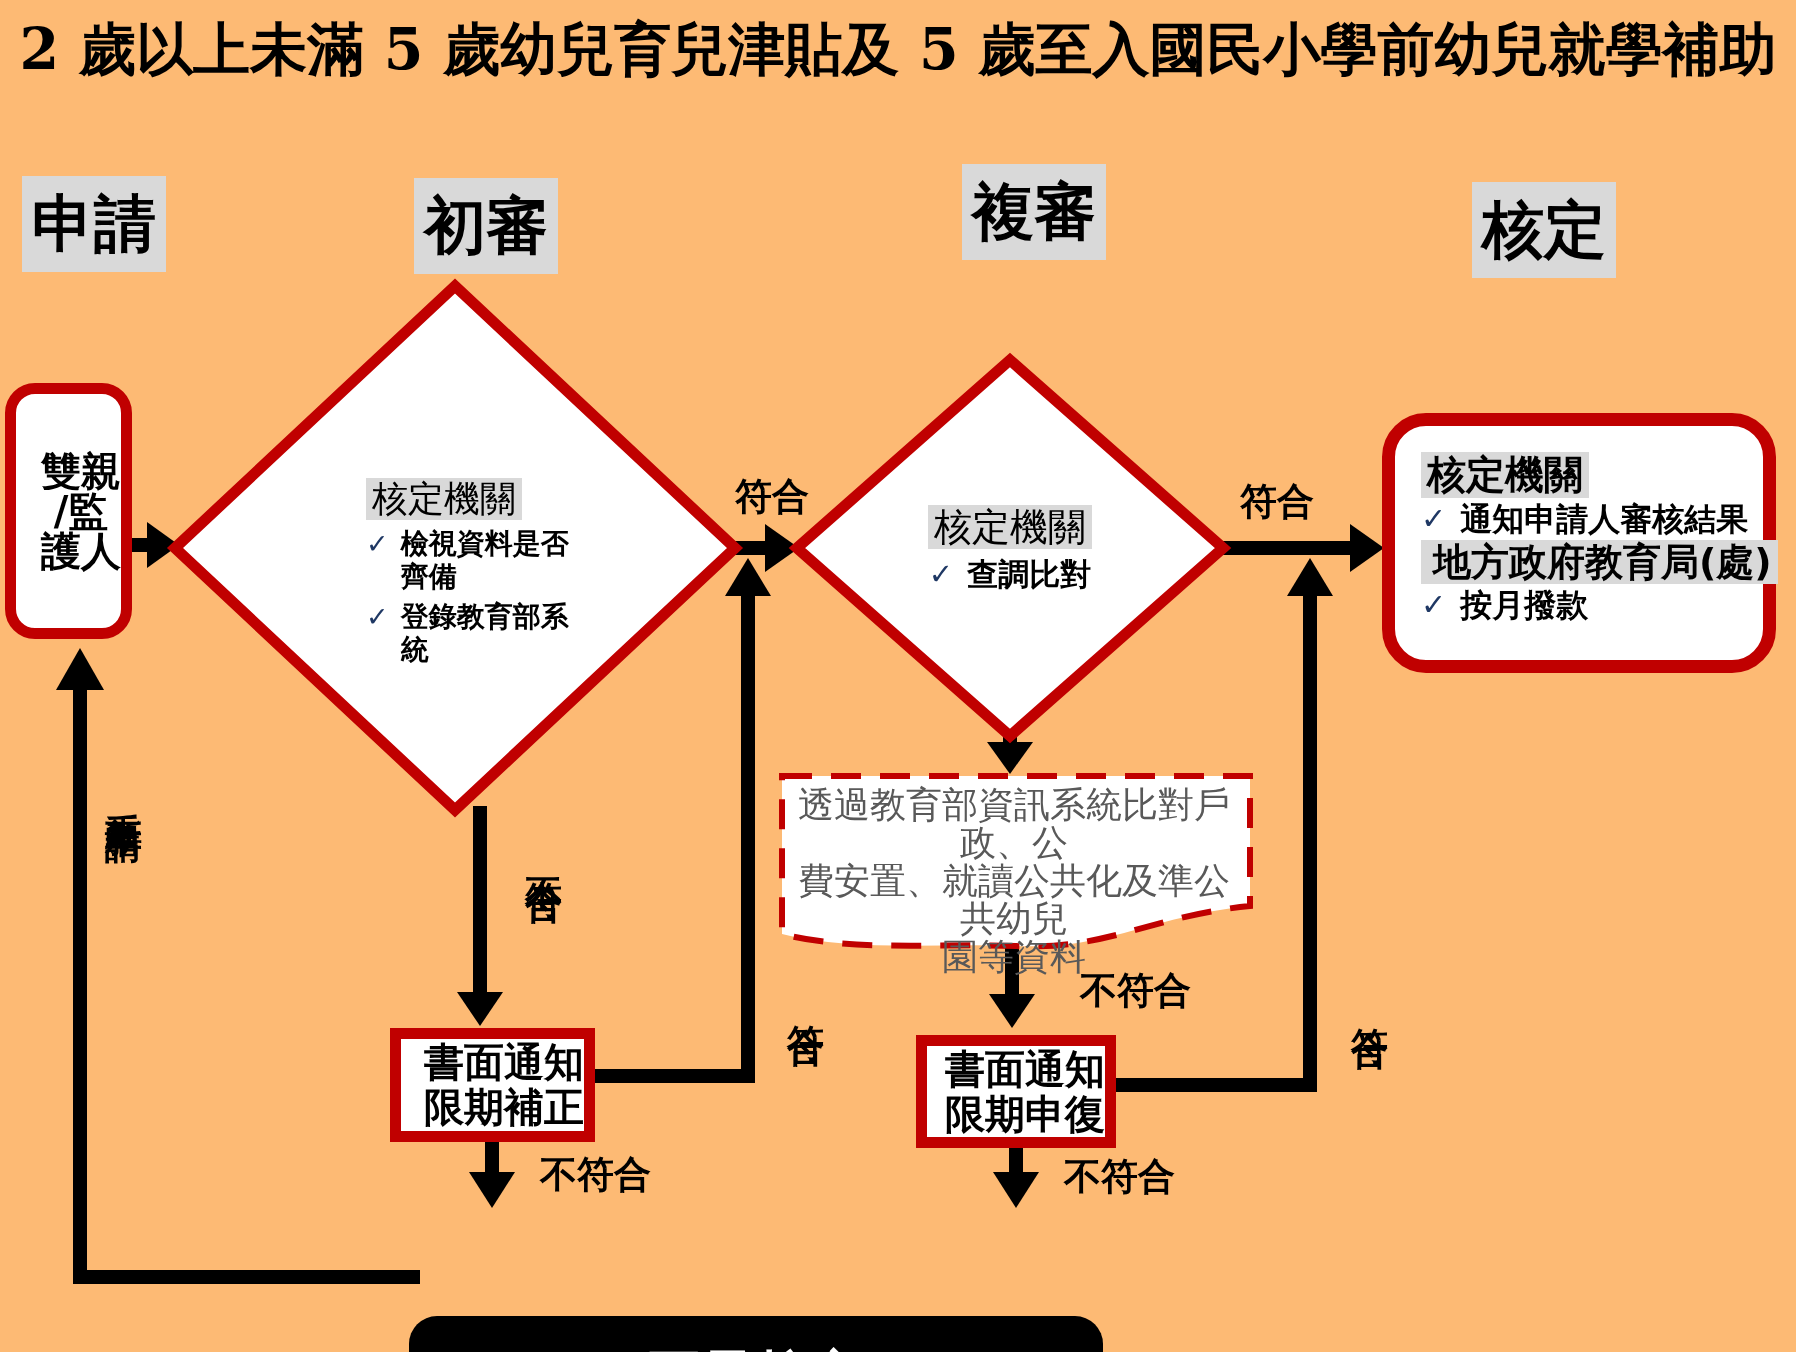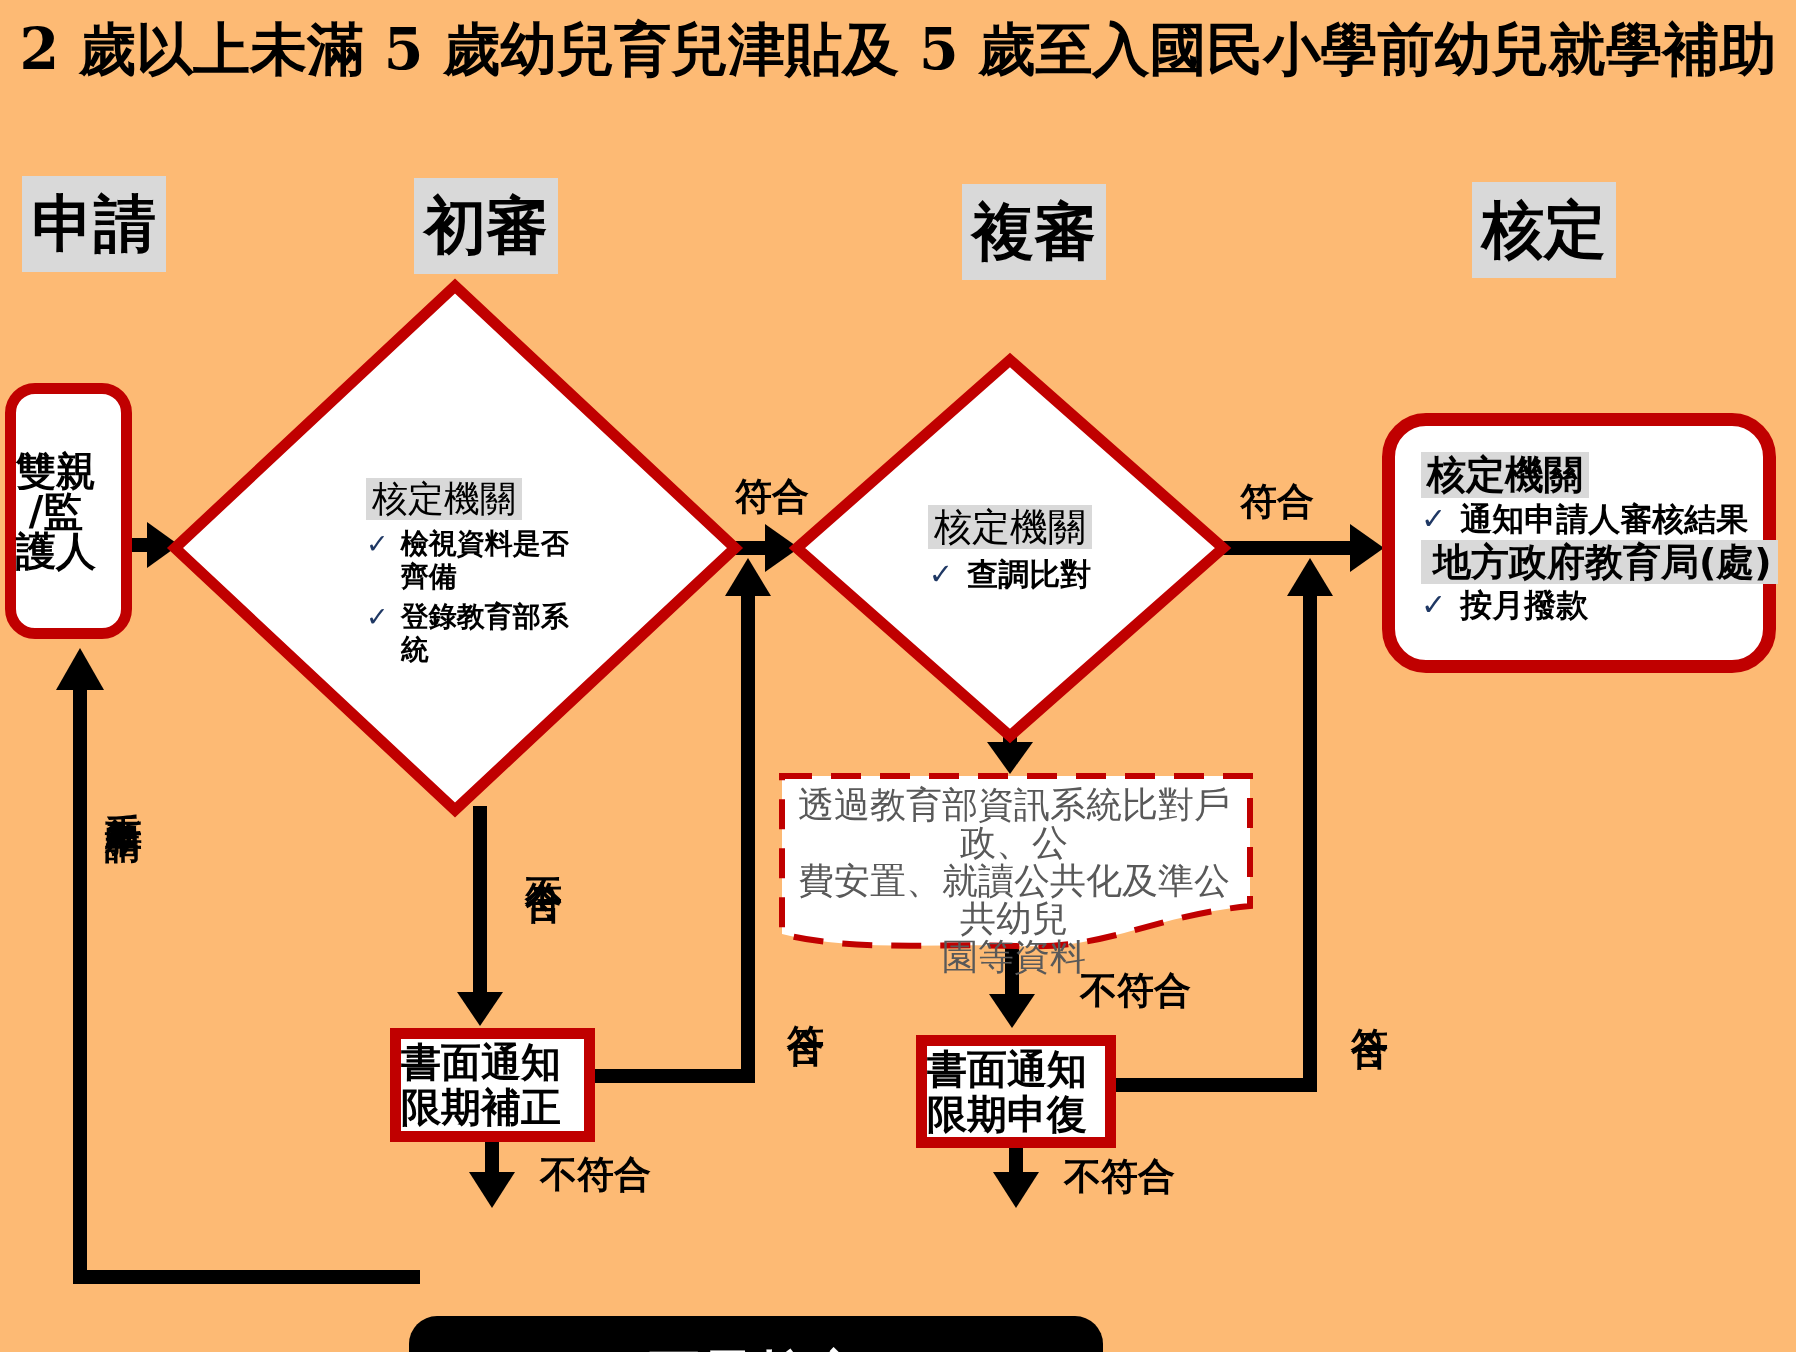--- a/index.html
+++ b/index.html
@@ -33,21 +33,21 @@
   .col-head{
     background:var(--highlight);
     font-size:62px;font-weight:700;line-height:88px;
     padding:4px 10px;
     white-space:nowrap;
   }
   .rbox{
     border:11px solid var(--red);
     background:#fff;
     box-sizing:border-box;
-    display:flex;align-items:center;justify-content:flex-start;
+    display:flex;align-items:center;justify-content:flex-end;
     text-align:center;font-weight:700;
   }
   .parent-box{
     left:5px;top:383px;width:127px;height:256px;
     border-radius:30px;
     font-size:40px;line-height:40px;
   }
   .notice-box{
     font-size:40px;line-height:45px;
   }
@@ -135,21 +135,21 @@
 
     <path class="dashed-shape" d="M782,776 L1250,776 L1250,906 C1150,916 1110,950 1016,946 C938,943 852,952 782,934 Z"></path>
   </svg>
 
   <div class="abs title">
     <div>2 歲以上未滿 5 歲幼兒育兒津貼及 5 歲至入國民小學前幼兒就學補助</div>
   </div>
 
   <div class="abs col-head" style="left:414px;top:178px;">初審</div>
   <div class="abs col-head" style="left:22px;top:176px;">申請</div>
-  <div class="abs col-head" style="left:962px;top:184px;">複審</div>
+  <div class="abs col-head" style="left:962px;top:164px;">複審</div>
   <div class="abs col-head" style="left:1472px;top:182px;">核定</div>
 
   <div class="abs rbox parent-box">
     <div>
       <div>雙親</div>
       <div>/監</div>
       <div>護人</div>
     </div>
   </div>
 

